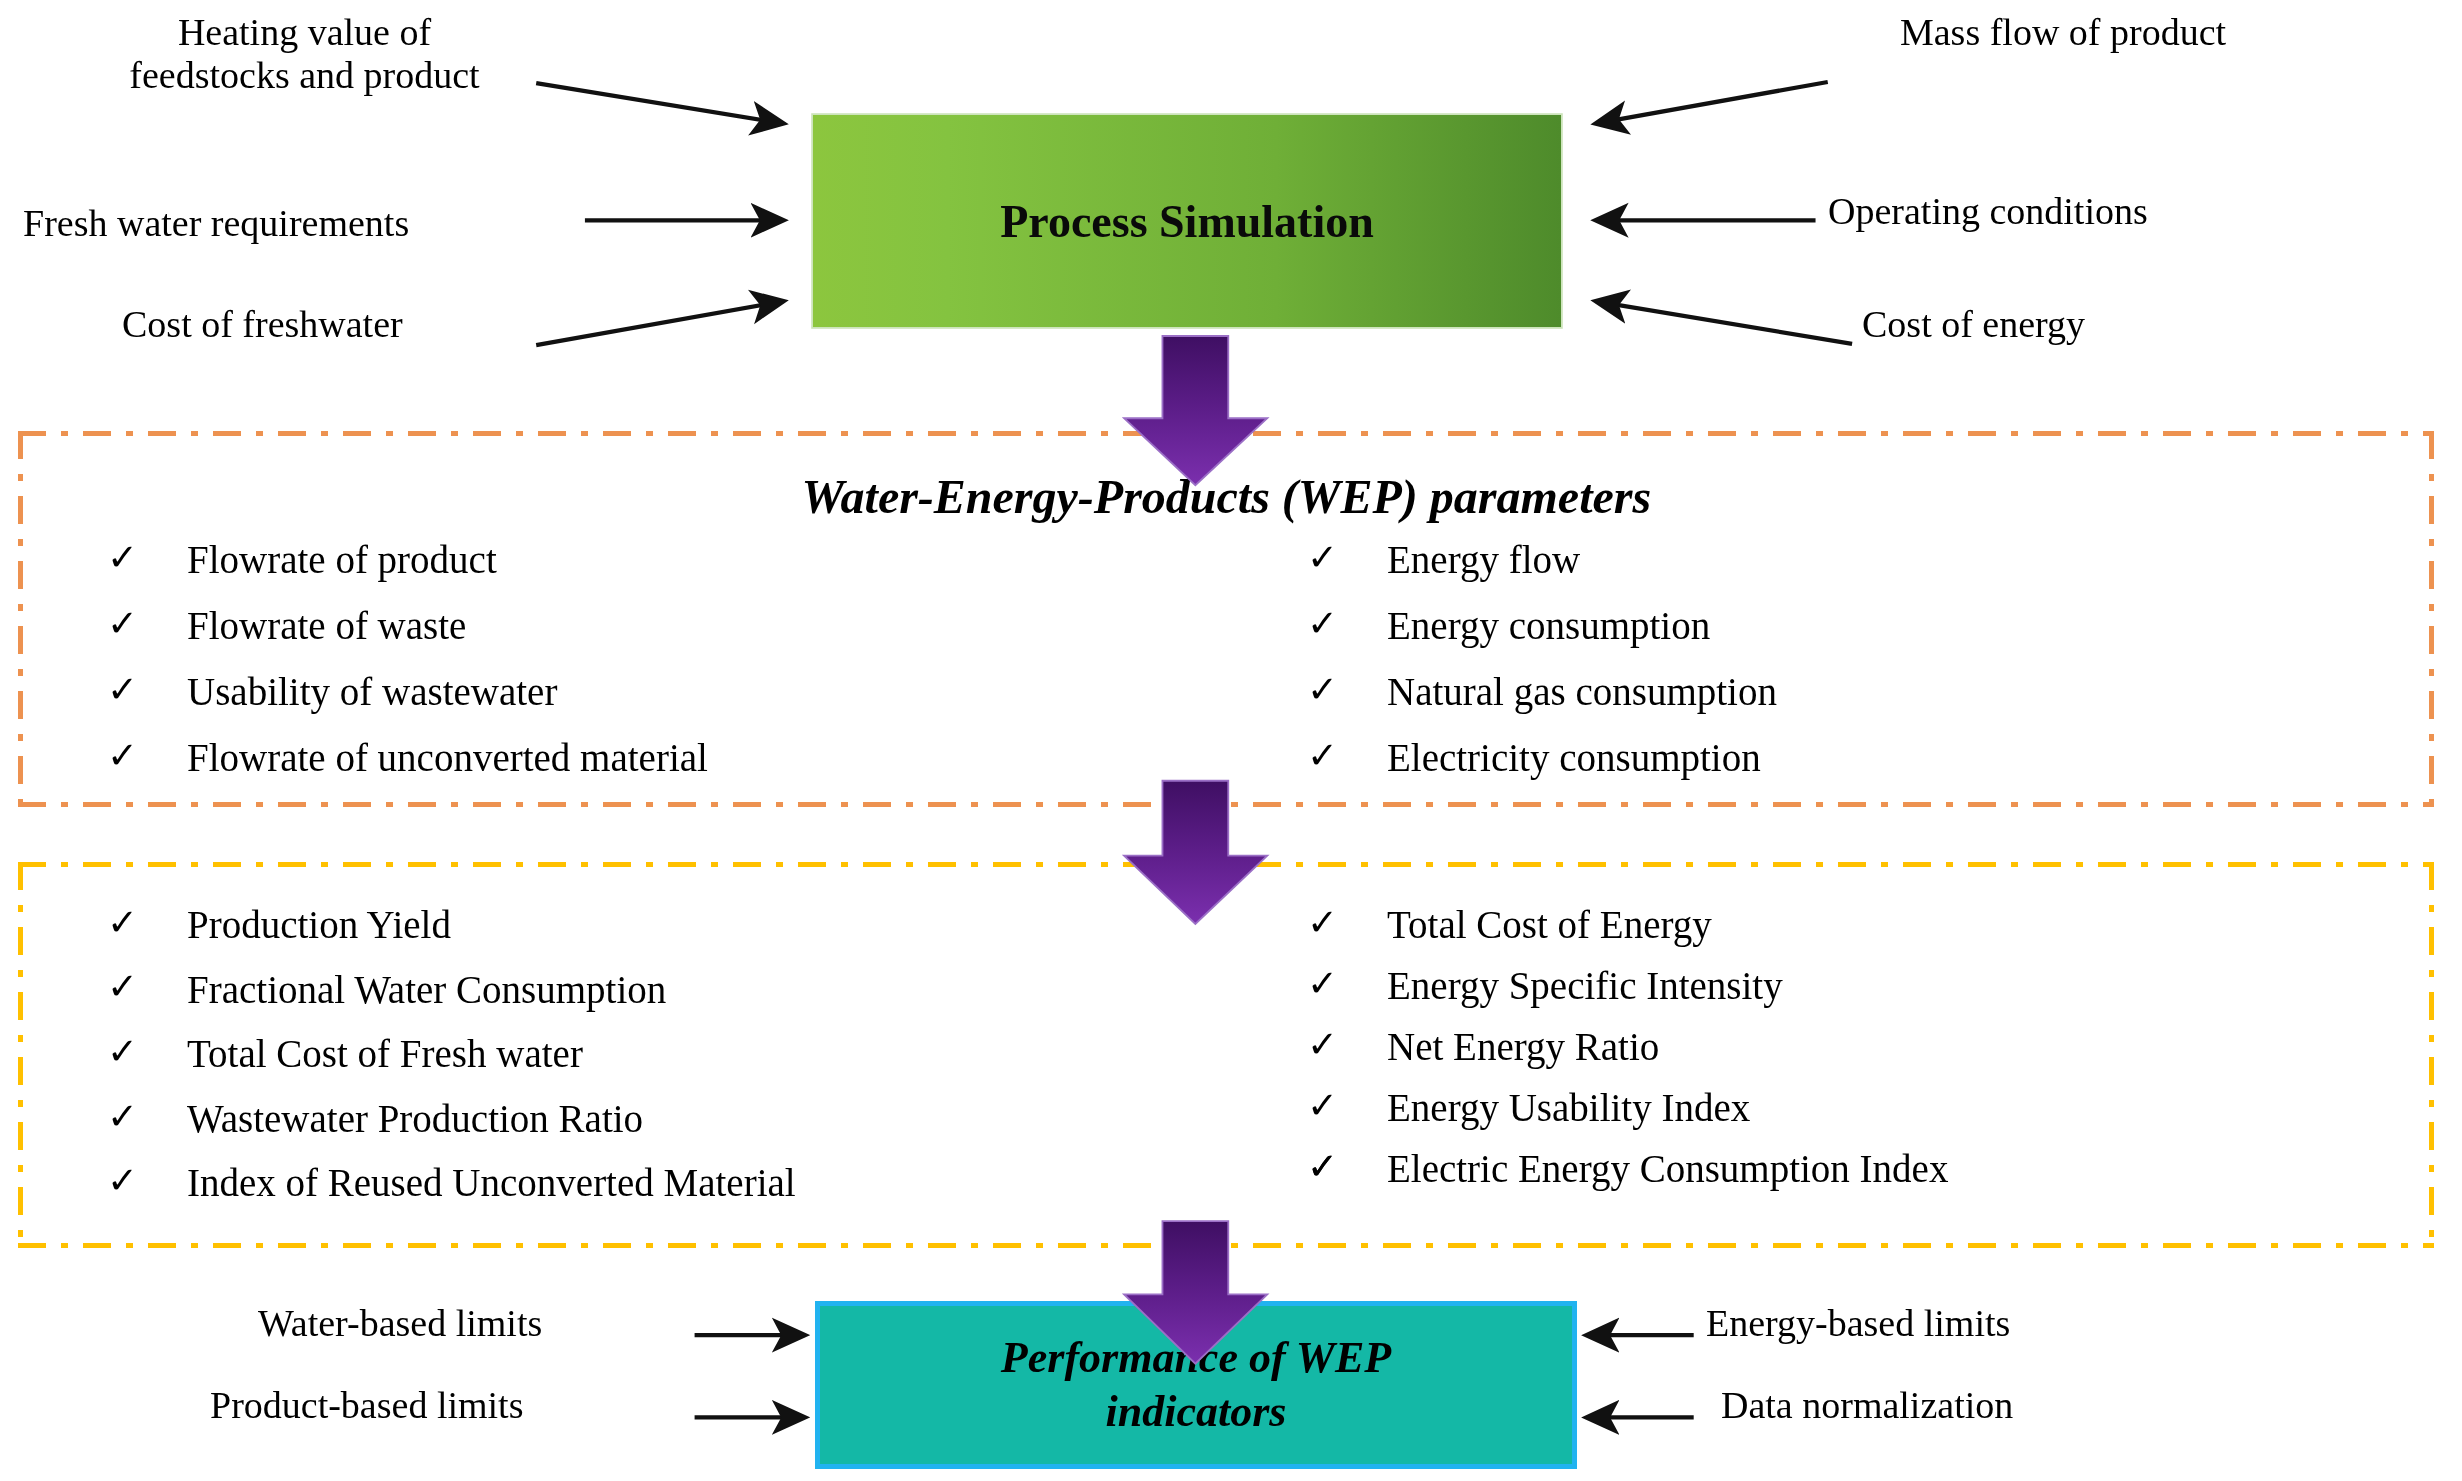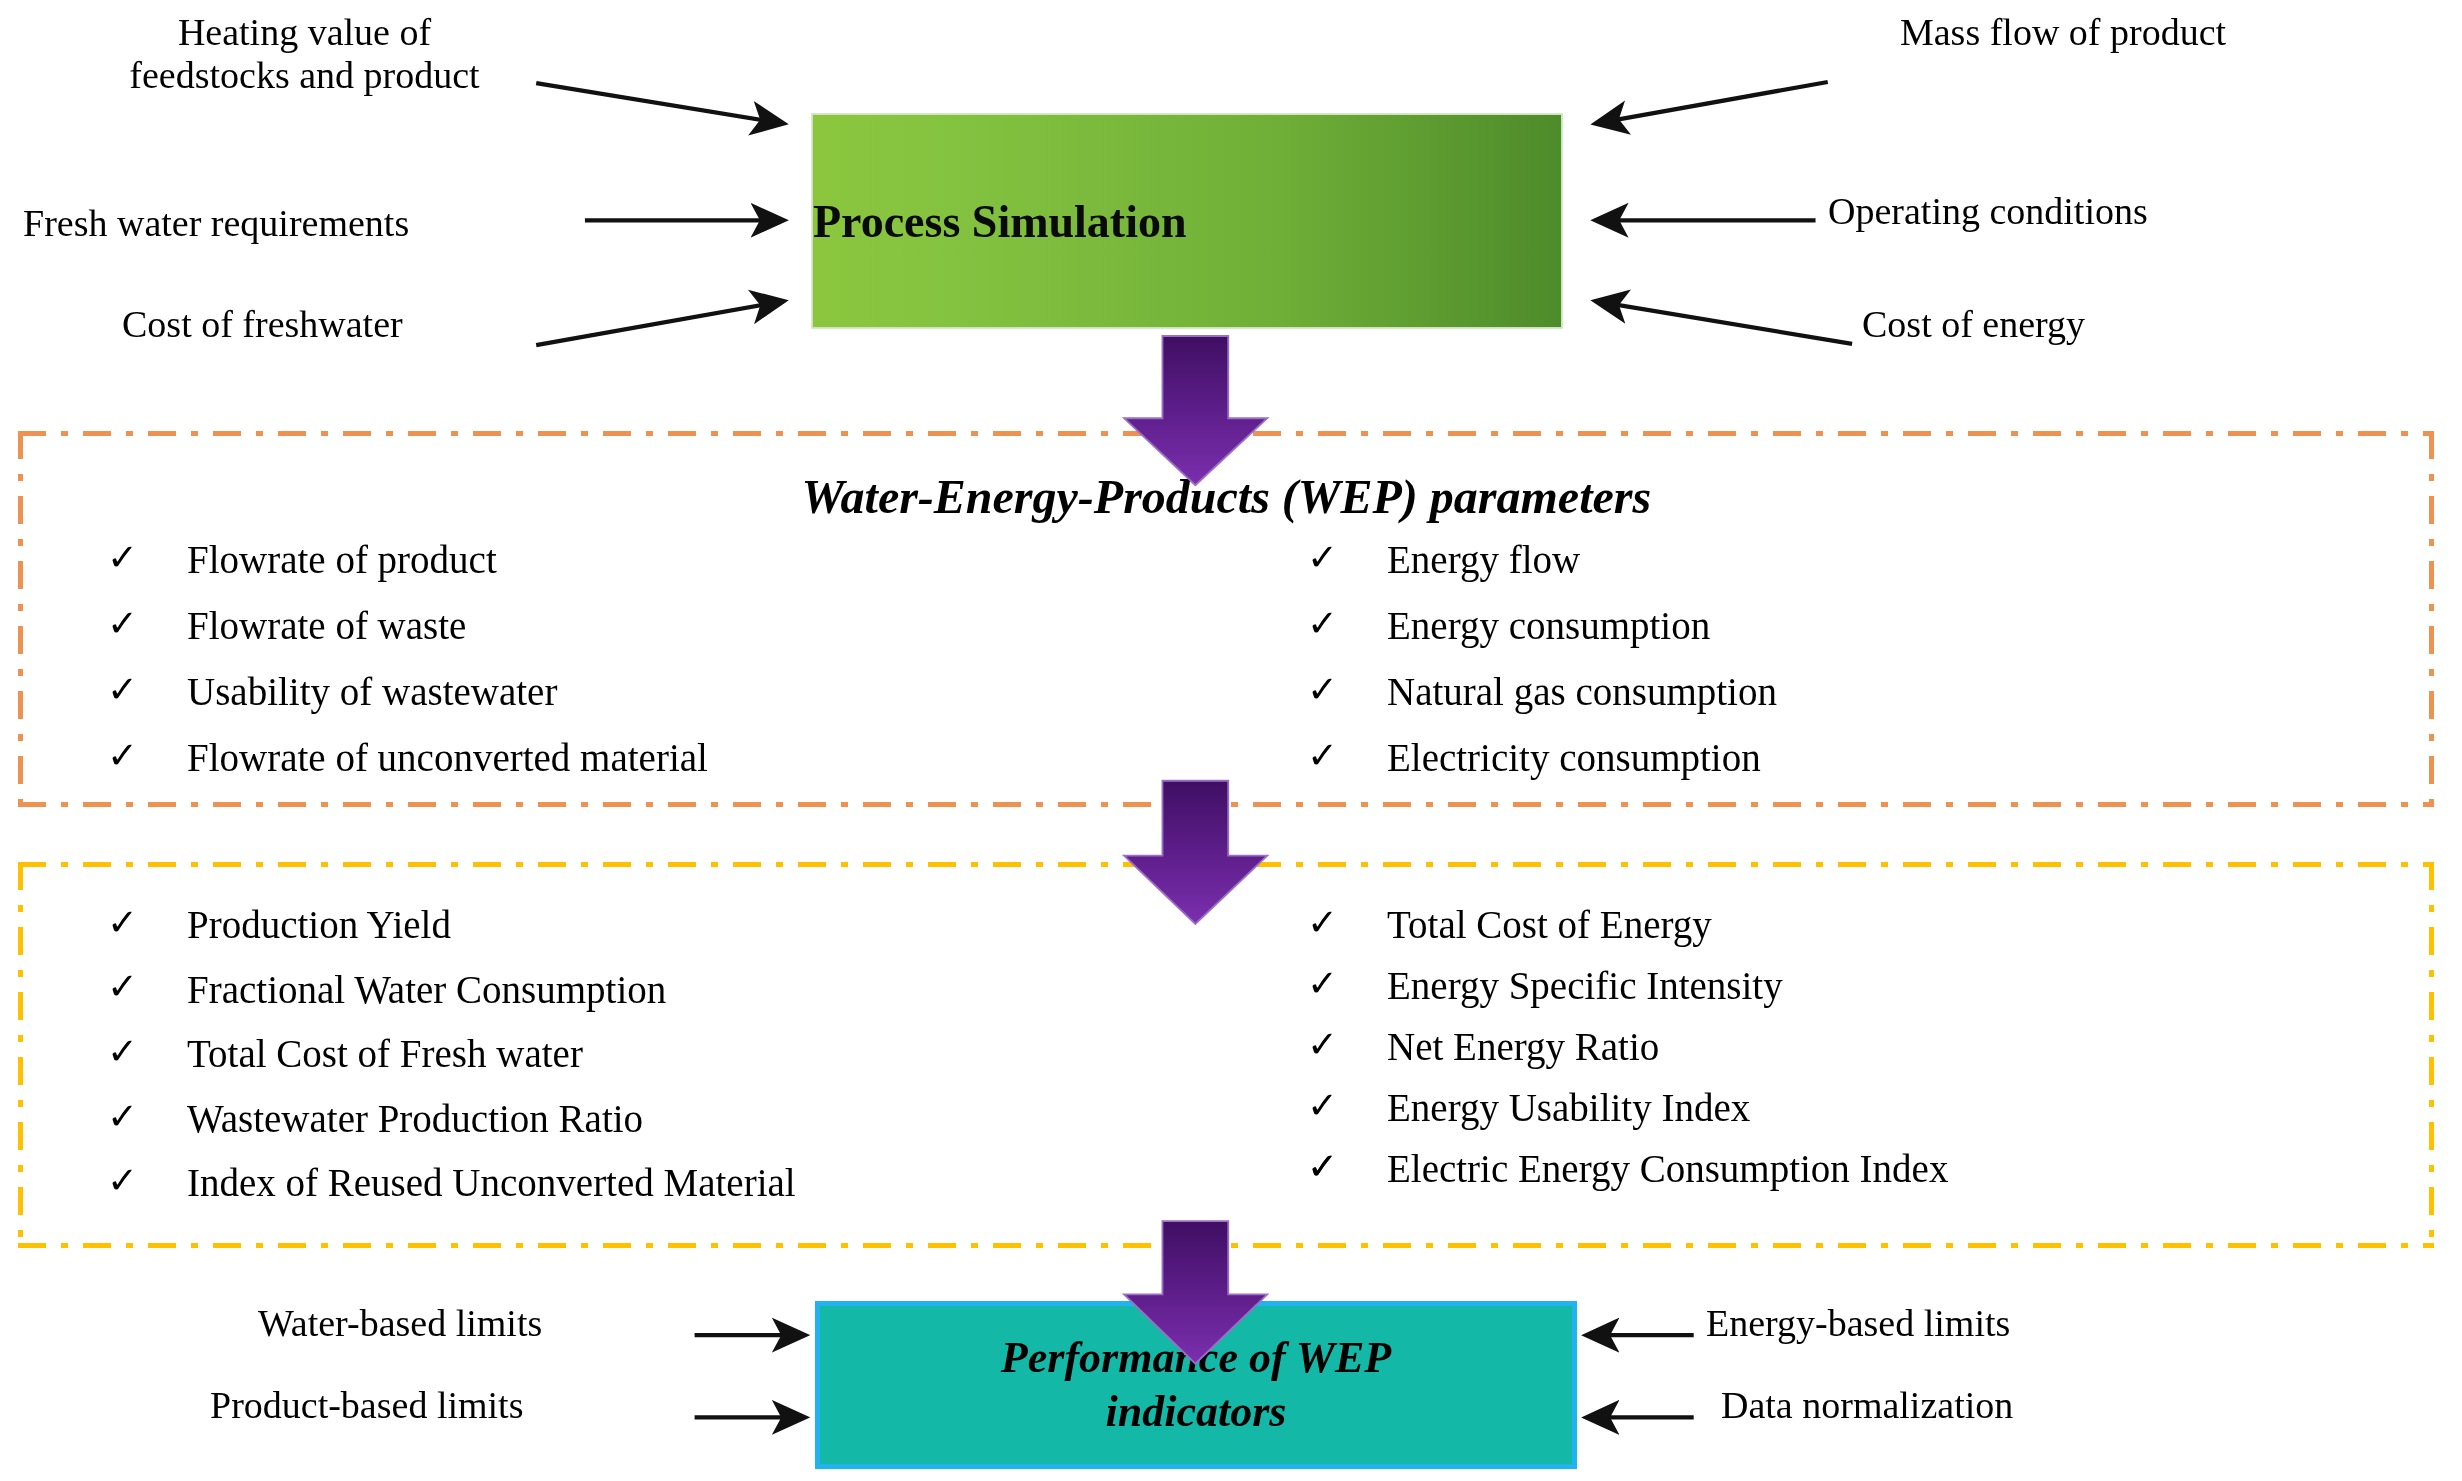--- a/index.html
+++ b/index.html
@@ -10,21 +10,21 @@
 
   
   .lbl{position:absolute;font-size:38px;line-height:1.12;color:#000;white-space:nowrap;}
   .lbl.two{white-space:normal;text-align:center;}
 
   
   #ps-box{position:absolute;left:813px;top:111px;width:748px;height:212px;
           background:linear-gradient(to right,#8CC63E 0%,#84C340 18%,#6FAF37 62%,#4E8B2B 100%);
           box-shadow:0 0 0 1.8px rgba(200,225,180,.9);}
   #ps-label{position:absolute;left:0;right:0;top:50%;transform:translateY(-50%);
-            text-align:left;font-size:46px;font-weight:bold;color:#0a0a0a;}
+            text-align:center;font-size:46px;font-weight:bold;color:#0a0a0a;}
 
   
   .dashbox{position:absolute;left:18.3px;width:2416px;box-sizing:border-box;background:transparent;}
   #wep-box{top:427px;height:376px;border:4.3px dashed #ED9250;}
   #ind-box{top:858px;height:386px;border:4.3px dashed #FFC000;}
 
   
   .dashbox{border:none !important;}
   .dashbox::before{content:"";position:absolute;left:0;top:0;right:0;height:4.9px;}
   .dashbox::after{content:"";position:absolute;left:0;bottom:0;right:0;height:4.9px;}

